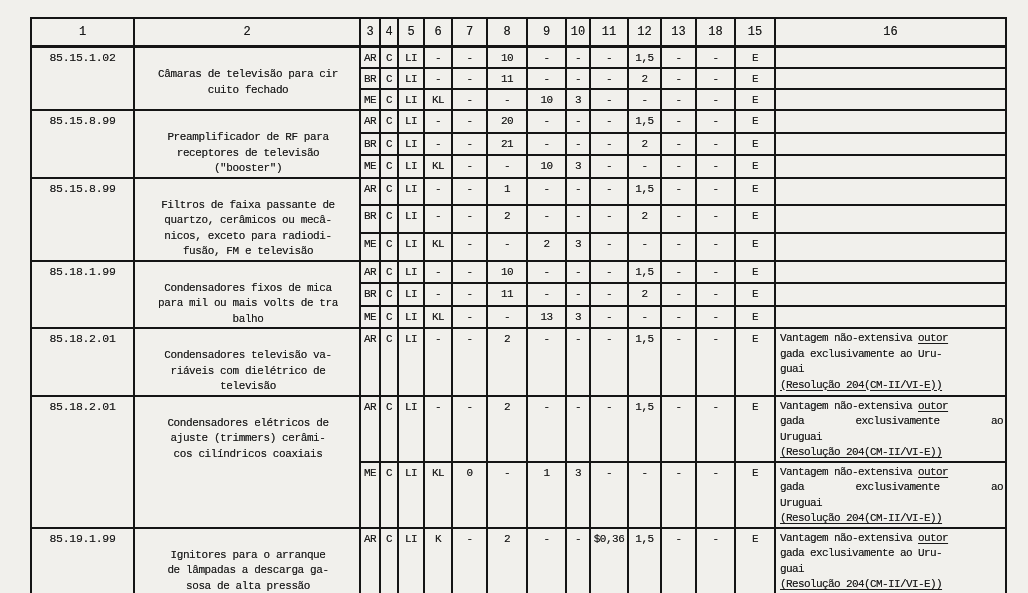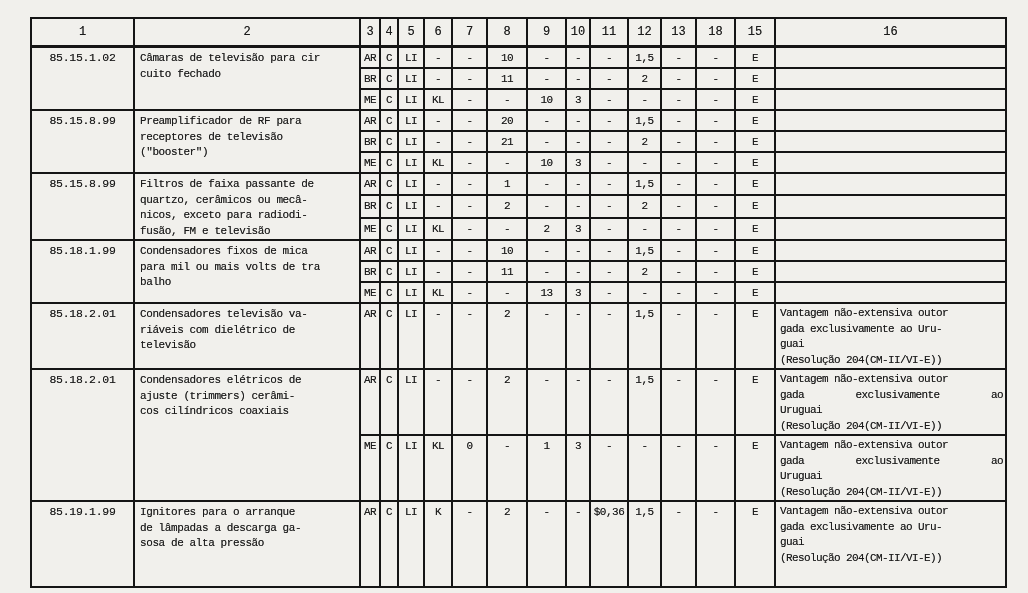--- a/index.html
+++ b/index.html
@@ -44,39 +44,40 @@
   tr.xtall  { height: 86px; }
   td.code {
     text-align: center;
     font-size: 11.5px;
     padding-top: 3px;
     letter-spacing: -0.3px;
   }
   td.desc {
     font-size: 11px;
     line-height: 15.5px;
-    padding: 3px 3px 0 5px;
+    padding: 19px 3px 0 5px;
     letter-spacing: -0.4px;
     white-space: nowrap;
+    text-align: center;
   }
   td.val {
     text-align: center;
     font-size: 11px;
     line-height: 18px;
     padding-top: 1px;
     letter-spacing: -0.5px;
   }
   td.note {
     font-size: 11px;
     line-height: 15.5px;
     padding: 2px 2px 0 4px;
     letter-spacing: -0.6px;
     white-space: nowrap;
   }
-  .u { text-underline-offset: 2px; }
+  .u { text-decoration: underline; text-underline-offset: 2px; }
   .j { text-align: justify; text-align-last: justify; white-space: normal; }
   .desc div, .note div { min-height: 15.5px; }
 </style>
 </head>
 <body>
 
 <div class="page">
   <table class="tariff">
     <colgroup>
       <col style="width:103px">

